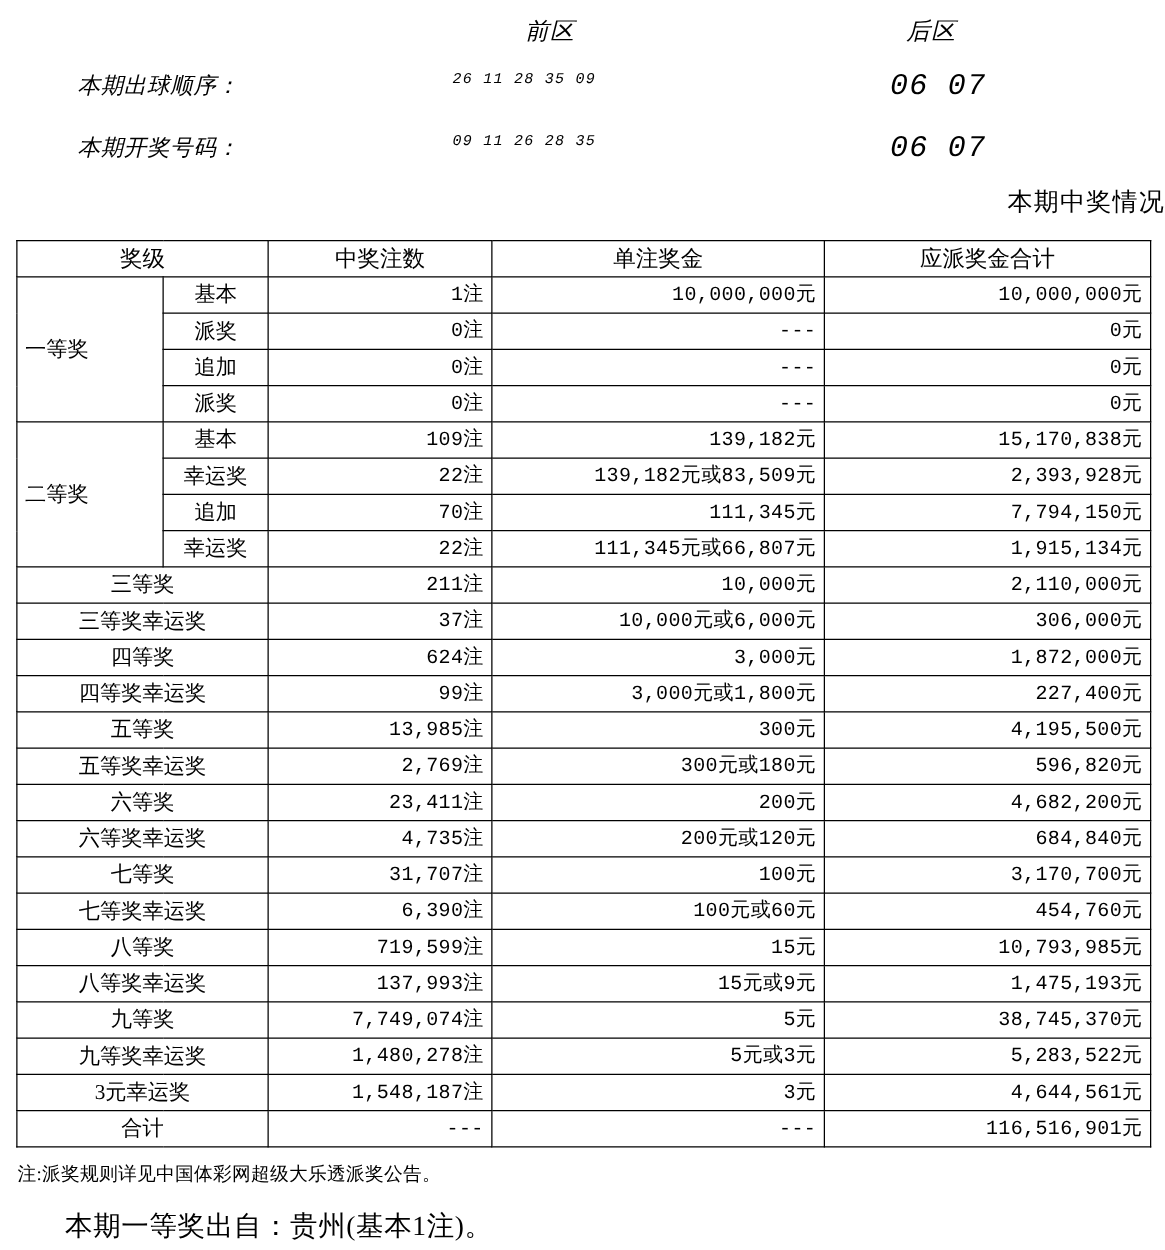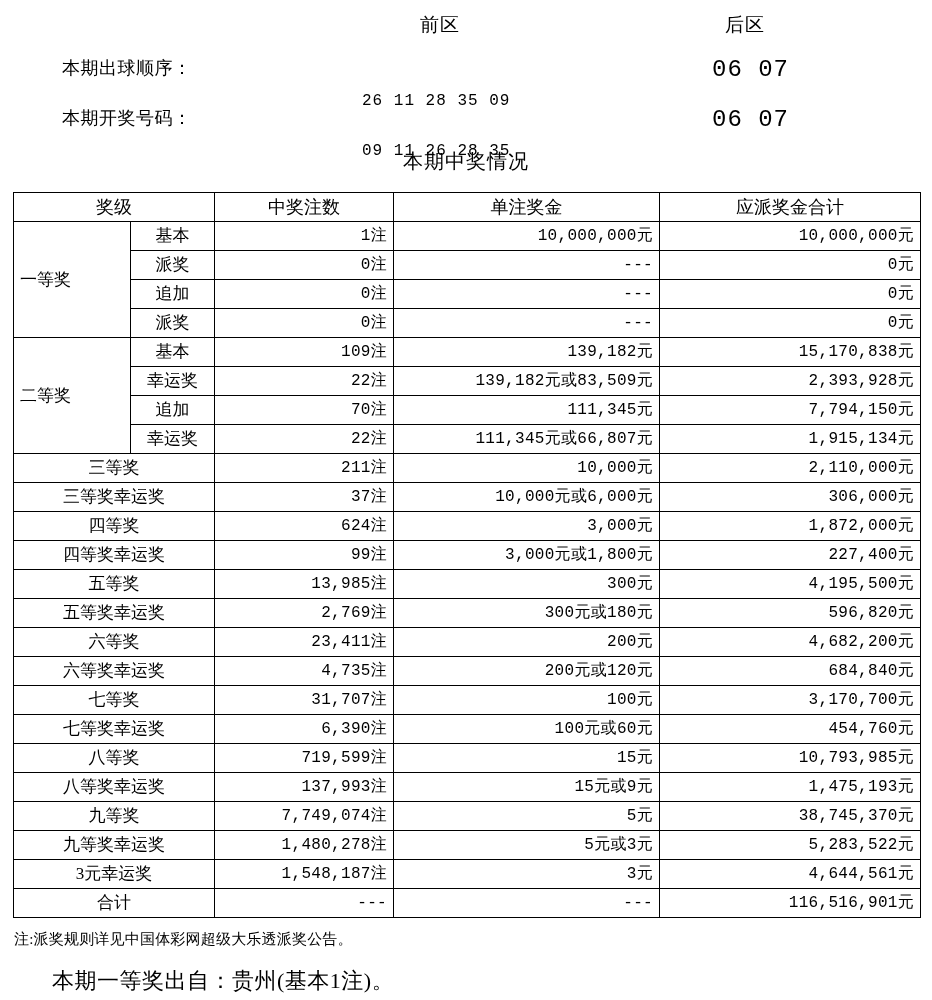--- a/index.html
+++ b/index.html
@@ -14,20 +14,21 @@
     color: #000000;
     position: relative;
     overflow: hidden;
   }
 
   
   .draw-block {
     position: relative;
     width: 932px;
     height: 146px;
+    font-style: italic;
   }
   .zone-head {
     position: absolute;
     top: 12px;
     font-size: 19px;
     letter-spacing: 1px;
   }
   .zone-head.front { left: 420px; }
   .zone-head.back  { left: 725px; }
 
@@ -43,42 +44,41 @@
   .draw-label {
     position: absolute;
     left: 62px;
     font-size: 18px;
     letter-spacing: 0.5px;
     white-space: nowrap;
   }
   .draw-front {
     position: absolute;
     left: 362px;
-    font-size: 16px;
+    font-size: 12px;
     font-family: "Liberation Mono", "DejaVu Sans Mono", monospace;
     letter-spacing: 1px;
     white-space: nowrap;
-    margin-top: 36px;
   }
   .draw-back {
     position: absolute;
     left: 712px;
     font-size: 24px;
     font-family: "Liberation Mono", "DejaVu Sans Mono", monospace;
     letter-spacing: 1px;
     white-space: nowrap;
   }
 
   
   .section-title {
     position: absolute;
     top: 148px;
     left: 0;
     width: 932px;
-    text-align: center;
+    text-align: right;
     font-size: 20px;
     letter-spacing: 1px;
   }
 
   
   .prize-table {
     position: absolute;
     top: 192px;
     left: 13px;
     width: 907px;

